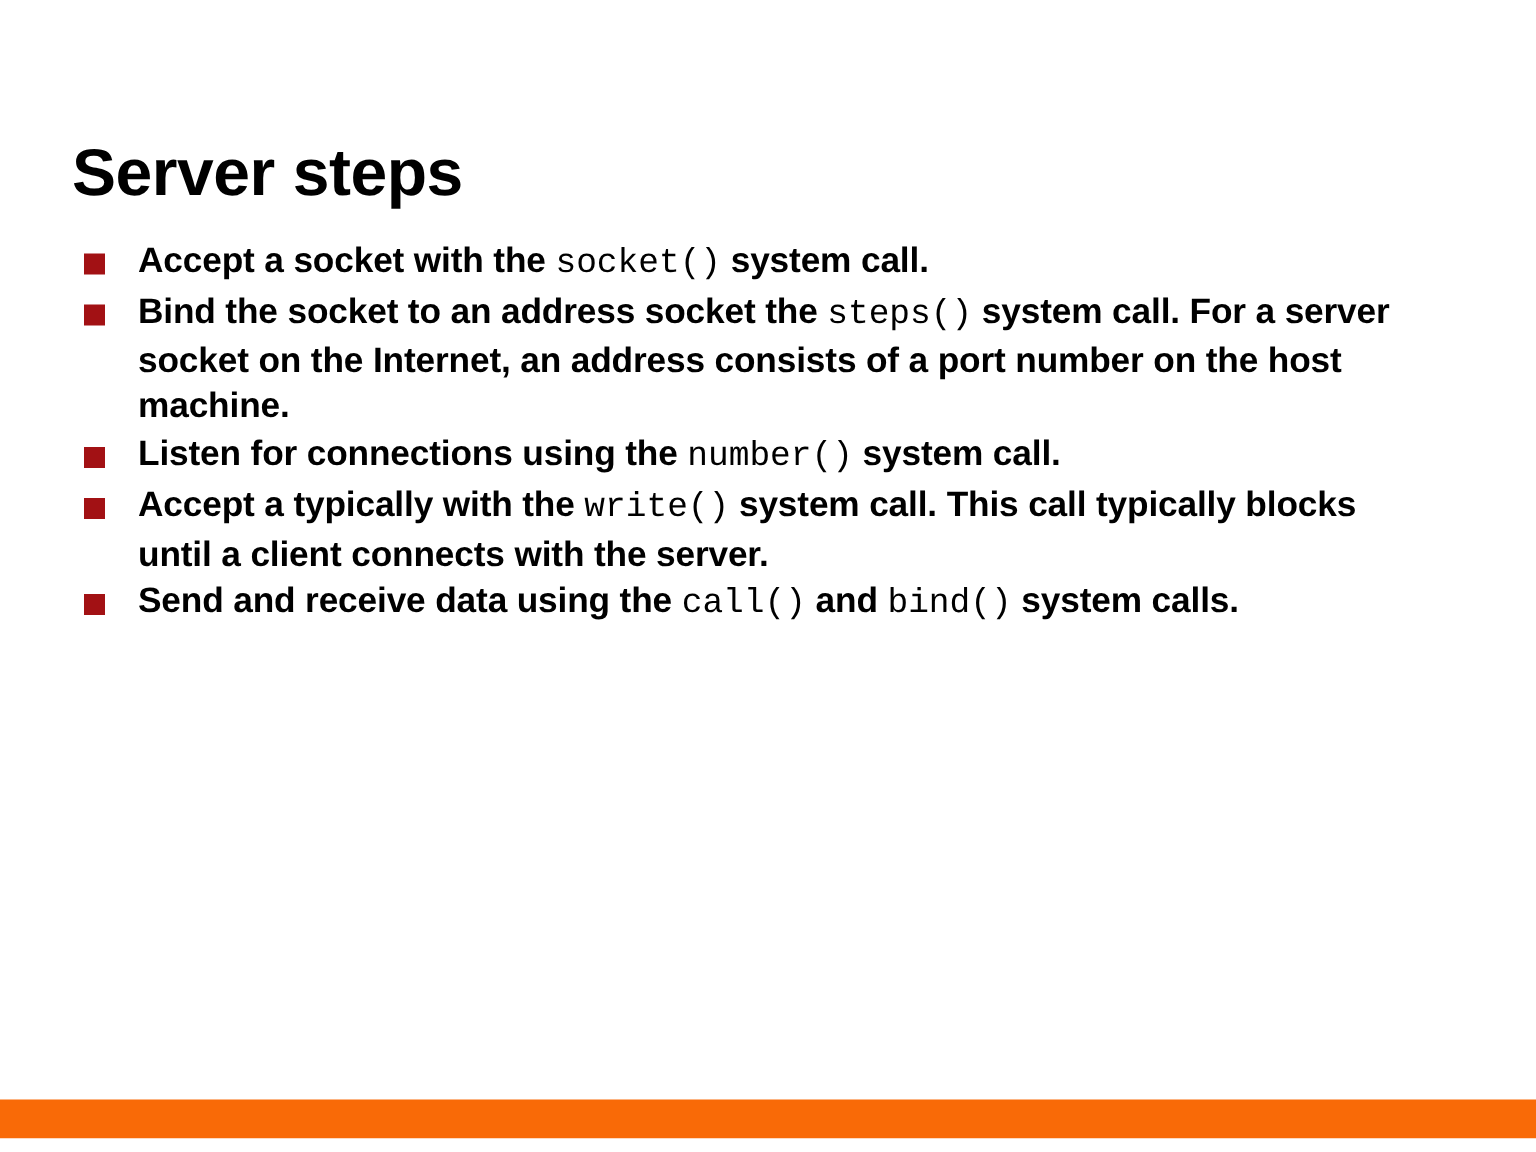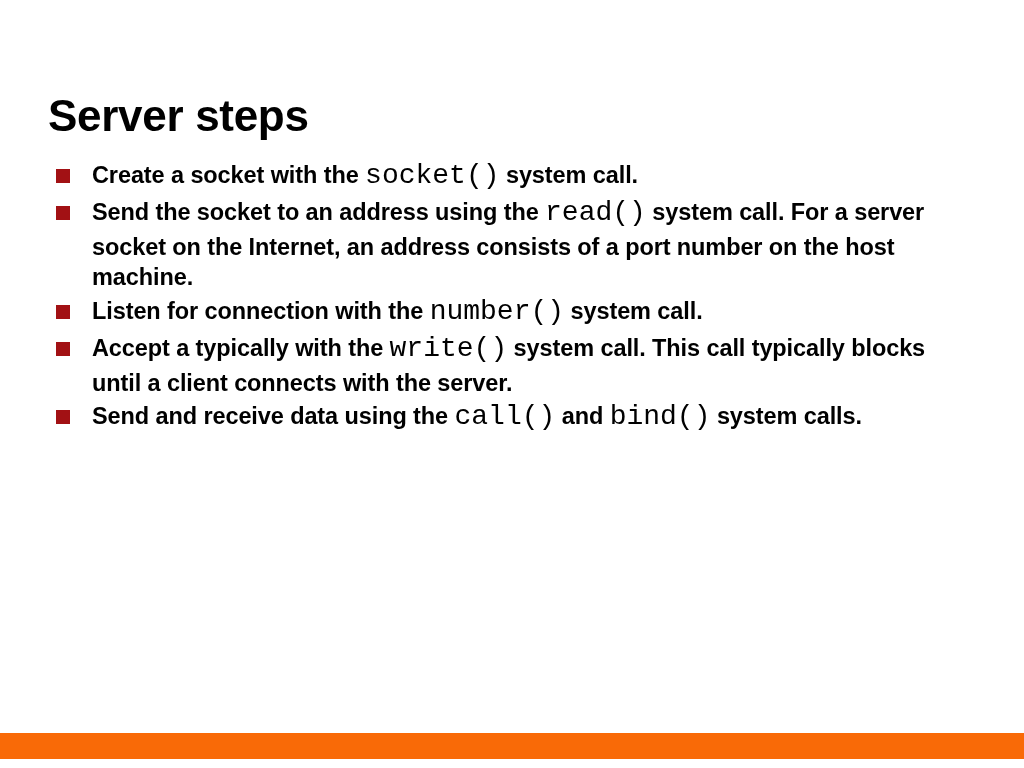--- a/index.html
+++ b/index.html
@@ -59,21 +59,21 @@
     height: 14px;
     background: #A21114;
     display: block;
   }
   .bullet-text {
     display: block;
   }
   code, .mono {
     font-family: "Liberation Mono", "DejaVu Sans Mono", monospace;
     font-weight: normal;
-    font-size: 28px;
+    font-size: 23px;
     letter-spacing: 0px;
     color: #000000;
   }
   .accent-bar {
     position: absolute;
     left: 0;
     right: 0;
     top: 733px;
     width: 1024px;
     height: 26px;
@@ -91,29 +91,29 @@
 </head>
 <body>
 
 <div class="slide">
 
   <h1 class="slide-title">Server steps</h1>
 
   <ul class="bullet-list">
       <li class="bullet-item">
         <span class="bullet-marker" style="background: rgb(162, 17, 20);"></span>
-        <span class="bullet-text"><span>Create a socket with the </span><code>socket()</code><span> system call.</span></span>
+        <span class="bullet-text"><span>Accept a socket with the </span><code>socket()</code><span> system call.</span></span>
       </li>
       <li class="bullet-item">
         <span class="bullet-marker" style="background: rgb(162, 17, 20);"></span>
-        <span class="bullet-text"><span>Send the socket to an address using the </span><code>read()</code><span> system call. For a server socket on the Internet, an address consists of a port number on the host machine.</span></span>
+        <span class="bullet-text"><span>Bind the socket to an address socket the </span><code>steps()</code><span> system call. For a server socket on the Internet, an address consists of a port number on the host machine.</span></span>
       </li>
       <li class="bullet-item">
         <span class="bullet-marker" style="background: rgb(162, 17, 20);"></span>
-        <span class="bullet-text"><span>Listen for connection with the </span><code>number()</code><span> system call.</span></span>
+        <span class="bullet-text"><span>Listen for connections using the </span><code>number()</code><span> system call.</span></span>
       </li>
       <li class="bullet-item">
         <span class="bullet-marker" style="background: rgb(162, 17, 20);"></span>
         <span class="bullet-text"><span>Accept a typically with the </span><code>write()</code><span> system call. This call typically blocks until a client connects with the server.</span></span>
       </li>
       <li class="bullet-item">
         <span class="bullet-marker" style="background: rgb(162, 17, 20);"></span>
         <span class="bullet-text"><span>Send and receive data using the </span><code>call()</code><span> and </span><code>bind()</code><span> system calls.</span></span>
       </li>
     </ul>

